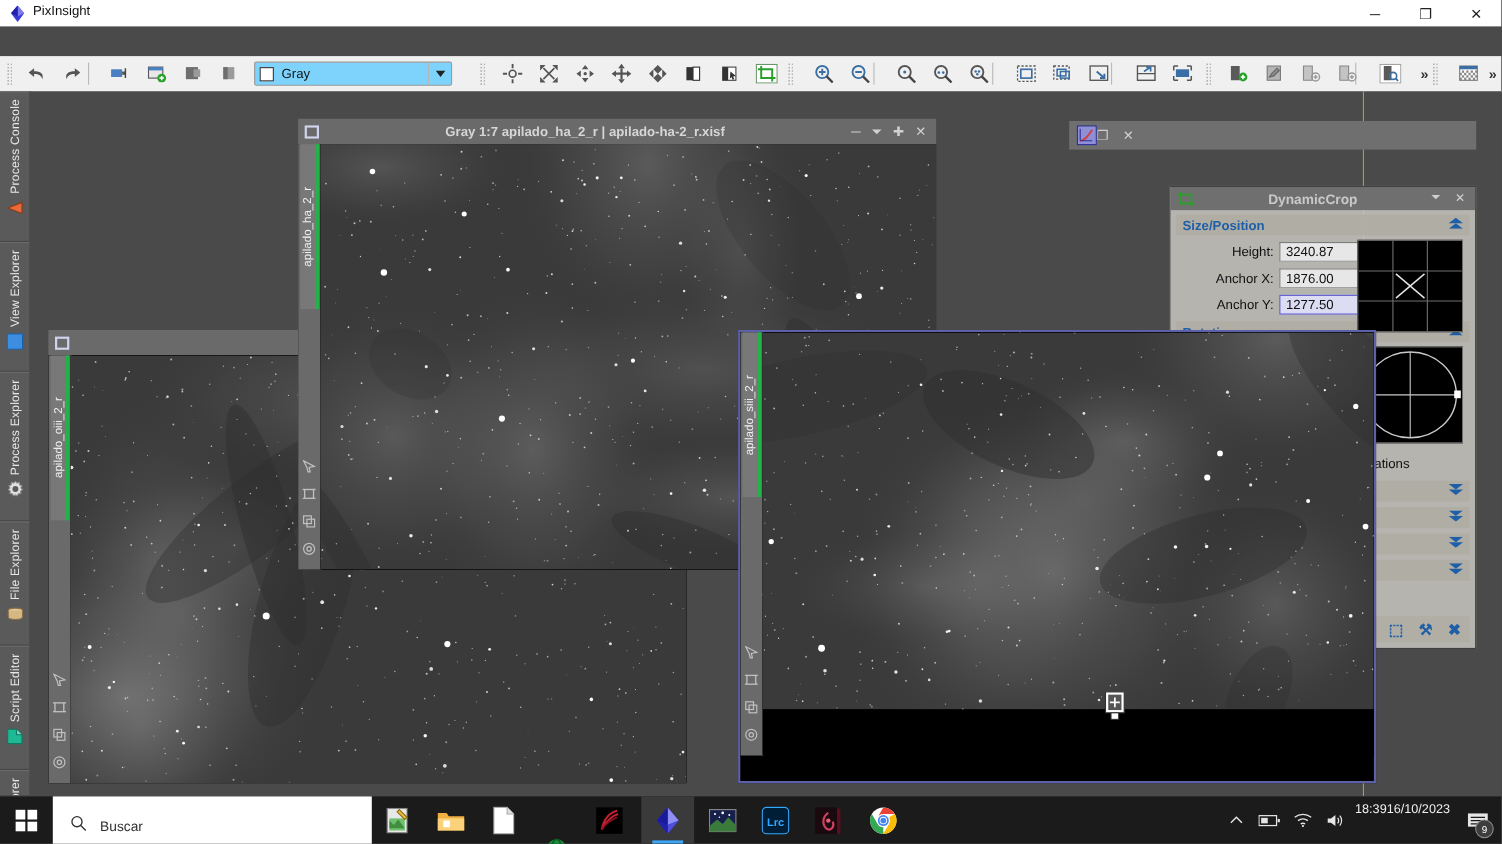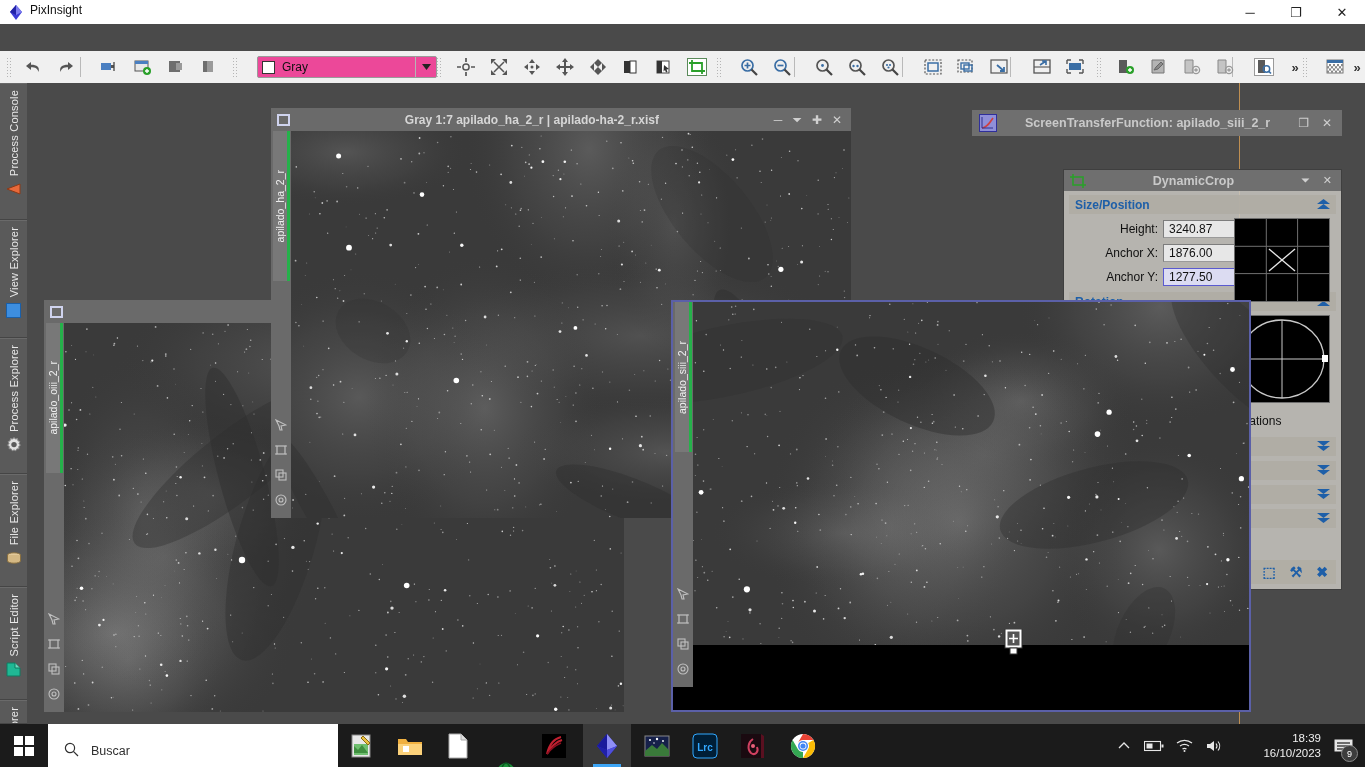--- a/index.html
+++ b/index.html
@@ -23,21 +23,21 @@
   .menuitem{position:absolute;top:0;height:27px;line-height:27px;font-size:12.5px;color:#1a1a1a;padding:0 10px;letter-spacing:0.2px;}
 
   
   .toolbar{position:absolute;left:0;top:51px;width:1365px;height:32px;background:#f0f0f0;border-bottom:1px solid #c8c8c8;}
   .tbtn{position:absolute;top:3px;width:26px;height:26px;display:flex;align-items:center;justify-content:center;}
   .tsep{position:absolute;top:6px;width:1px;height:20px;background:#b9b9b9;}
   .grip{position:absolute;top:6px;width:5px;height:21px;
         background-image:
           radial-gradient(#aaa 0.8px, transparent 0.9px);
         background-size:3px 3px;opacity:.85;}
-  .combo{position:absolute;top:5px;left:257px;width:180px;height:22px;background:#ec4899;border:1px solid #9a9a9a;border-radius:2px;box-sizing:border-box;}
+  .combo{position:absolute;top:5px;left:231px;width:180px;height:22px;background:#7dd3fc;border:1px solid #9a9a9a;border-radius:2px;box-sizing:border-box;}
   .combo .swatch{position:absolute;left:4px;top:4px;width:13px;height:13px;border:1.5px solid #333;background:#fff;box-sizing:border-box;}
   .combo .ctext{position:absolute;left:24px;top:3px;font-size:12px;color:#111;}
   .combo .carrow{position:absolute;right:0;top:0;width:20px;height:20px;display:flex;align-items:center;justify-content:center;border-left:1px solid #b5b5b5;}
 
   
   .sidebar{position:absolute;left:0;top:83px;width:27px;height:641px;background:#5a5a5a;border-right:1px solid #3d3d3d;}
   .sbitem{position:absolute;left:0;width:27px;border-bottom:1px solid #454545;border-top:1px solid #6a6a6a;box-sizing:border-box;
           display:flex;flex-direction:column;align-items:center;justify-content:flex-start;overflow:hidden;}
   .sblabel{writing-mode:vertical-rl;transform:rotate(180deg);font-size:11px;color:#e8e8e8;margin-top:6px;white-space:nowrap;letter-spacing:.2px;}
   .sbicon{margin-top:5px;width:16px;height:16px;display:flex;align-items:center;justify-content:center;}
@@ -108,21 +108,21 @@
   .taskbar{position:absolute;left:0;top:724px;width:1365px;height:43px;background:#1b1b1b;}
   .start{position:absolute;left:0;top:0;width:48px;height:43px;display:flex;align-items:center;justify-content:center;}
   .search{position:absolute;left:48px;top:0;width:290px;height:54px;background:#ffffff;display:flex;align-items:center;}
   .search .si{margin-left:16px;}
   .search .st{margin-left:12px;font-size:12.5px;color:#303030;}
   .tbicon{position:absolute;top:0;width:48px;height:43px;display:flex;align-items:center;justify-content:center;}
   .tbicon.active{background:#3a3a3a;}
   .tbicon .underline{position:absolute;bottom:0;left:10px;width:28px;height:3px;background:#3da5f5;}
   .tray{position:absolute;right:0;top:0;height:43px;display:flex;align-items:center;}
   .tray-ic{width:30px;height:43px;display:flex;align-items:center;justify-content:center;color:#e6e6e6;}
-  .clock{width:92px;height:33px;display:flex;flex-direction:column;align-items:flex-end;justify-content:center;color:#efefef;font-size:11.5px;line-height:15px;}
+  .clock{width:92px;height:33px;display:flex;flex-direction:row;align-items:flex-start;justify-content:center;color:#efefef;font-size:11.5px;line-height:15px;}
   .notif{width:44px;height:43px;display:flex;align-items:center;justify-content:center;position:relative;}
   .notif .badge{position:absolute;right:7px;bottom:5px;width:15px;height:15px;border-radius:50%;background:#3d3d3d;color:#fff;
                 font-size:9px;display:flex;align-items:center;justify-content:center;border:1px solid #8a8a8a;}
 </style>
 </head>
 <body>
 
 <div class="app">
 
   <div class="titlebar">
@@ -2124,21 +2124,20 @@
 
     <div class="stfwin" style="left:945px;top:27px;">
       <div class="stf-icon">
         <svg width="16" height="16" viewBox="0 0 16 16" style="position:absolute;left:0;top:0;">
           <rect x="0" y="0" width="16" height="16" fill="#8f8fd8"></rect>
           <path d="M2 13 C6 13 9 9 13 3" stroke="#d04040" stroke-width="1.6" fill="none"></path>
           <path d="M2 13 L13 13" stroke="#303090" stroke-width="1"></path>
           <path d="M2 13 L2 2" stroke="#303090" stroke-width="1"></path>
         </svg>
       </div>
-      <div class="stf-title">ScreenTransferFunction: apilado_siii_2_r</div>
       <div class="stf-ctrls">
         <span>❐</span>
         <span>✕</span>
       </div>
     </div>
 
     <div class="dcwin" style="left:1036px;top:86px;">
       <div class="dc-title">
         <div class="dc-ticon">
           <svg width="16" height="14" viewBox="0 0 16 14">

